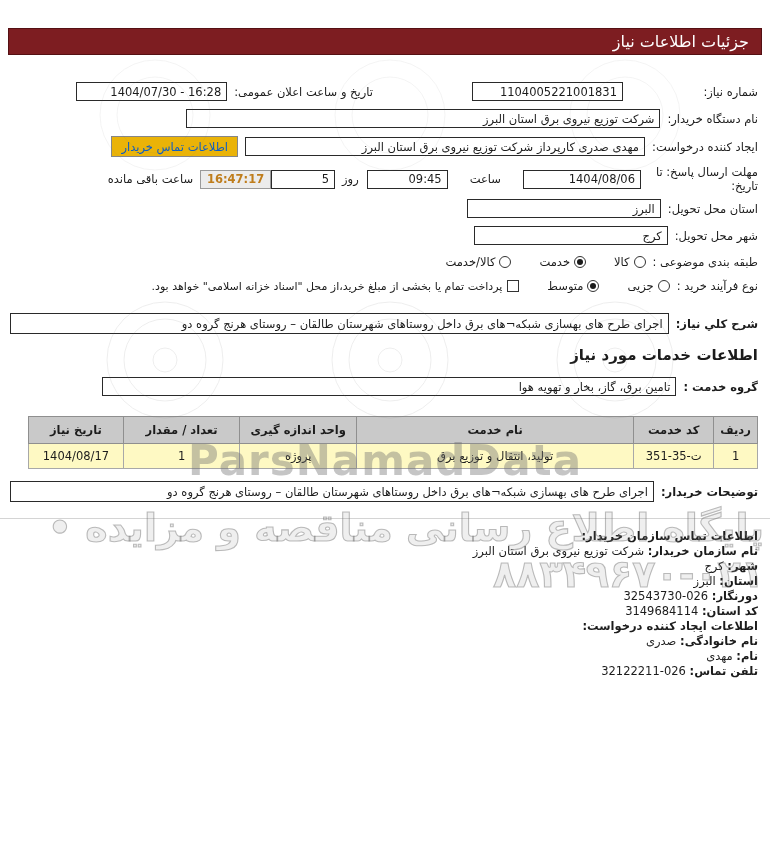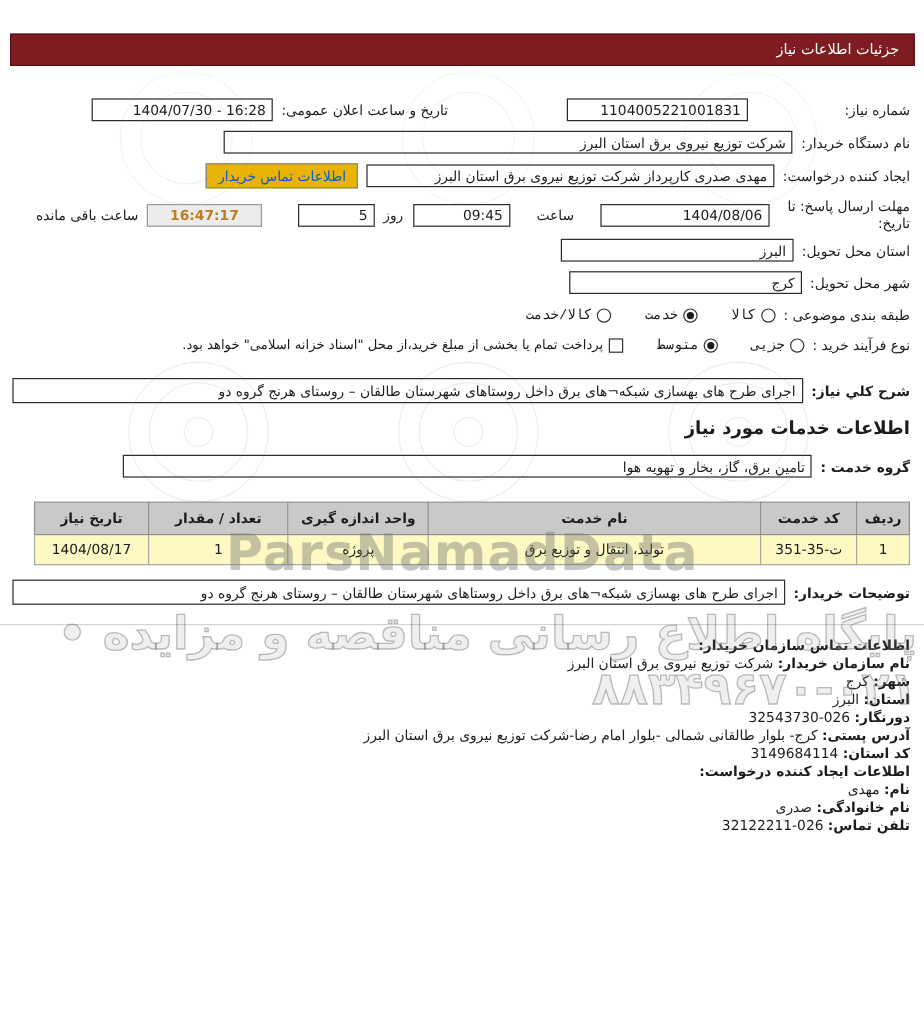--- a/index.html
+++ b/index.html
@@ -9,57 +9,57 @@
     background:#ffffff; color:#1c1c1c;
     font-family:"DejaVu Sans", sans-serif; font-size:11.5px;
     direction:rtl;
   }
 
   
   .titlebar {
     position:relative; z-index:2;
     margin:28px 8px 0 8px; height:27px; line-height:25px;
     background:#7d1d21; border:1px solid #551013;
-    color:#ffffff; padding:0 12px; font-size:12px;
+    color:#ffffff; padding:0 12px; font-size:16px;
   }
 
   .form { position:relative; z-index:2; padding:27px 12px 0 10px; }
   .row { display:flex; align-items:center; margin-bottom:8px; }
   .lbl { margin-left:7px; white-space:nowrap; }
   .b { font-weight:bold; }
 
   .box {
     border:1px solid #2a2a2a; background:#fff; min-height:19px;
     padding:1px 5px; display:flex; align-items:center;
     overflow:hidden; white-space:nowrap;
   }
   .num { direction:ltr; justify-content:flex-end; }
   .w150 { width:151px; }
-  .w140 { width:141px; }
+  .w140 { width:118px; }
   .w80  { width:81px; }
   .w64  { width:64px; }
   .w194 { width:194px; }
-  .w408 { width:340px; }
+  .w408 { width:400px; }
   .w474 { width:474px; }
   .flex1 { flex:1; }
   .lbl-fixed130 { width:128px; }
   .spacer99 { width:99px; }
   .lbl-wrap { width:110px; white-space:normal; line-height:14px; }
   .ms22 { margin-left:22px; }
   .timer {
-    width:96px; margin-right:30px; background:#ececec; border:1px solid #9a9a9a;
+    width:71px; background:#ececec; border:1px solid #9a9a9a;
     color:#bf7d1c; font-weight:bold; direction:ltr; justify-content:center;
   }
   .linkbox {
     margin-right:7px; height:21px; padding:1px 9px; display:flex; align-items:center;
     border:1px solid #868686; background:#eab308; color:#0b5cc7; cursor:pointer; white-space:nowrap;
   }
 
   .opt { display:flex; align-items:center; margin-left:28px; }
-  .opt .olabel { margin-right:4px;font-family:Liberation Mono, monospace; }
+  .opt .olabel { margin-right:4px; }
   .radio {
     width:12px; height:12px; border:1px solid #333; border-radius:50%;
     background:#fff; display:inline-flex; align-items:center; justify-content:center; flex:none;
   }
   .radio.checked::after { content:""; width:6px; height:6px; border-radius:50%; background:#1a1a1a; }
   .checkbox { width:12px; height:12px; border:1px solid #333; background:#fff; flex:none; }
   .treasury-text { margin-right:5px; white-space:nowrap; font-size:11px; }
 
   .desc-row { margin-top:20px; margin-bottom:12px; }
   .desc-box { min-height:21px; }
@@ -225,27 +225,26 @@
 
 <div class="divider"></div>
 
 <div class="contact">
   <div class="cline b">اطلاعات تماس سازمان خریدار:</div>
 
   <div class="cline"><b>نام سازمان خریدار:</b> <span>شرکت توزیع نیروی برق استان البرز</span></div>
   <div class="cline"><b>شهر:</b> <span>کرج</span></div>
   <div class="cline"><b>استان:</b> <span>البرز</span></div>
   <div class="cline"><b>دورنگار:</b> <span>026-32543730</span></div>
-  <div class="cline"><b>آدرس پستی:</b> <span>کرج- بلوار طالقانی شمالی -بلوار امام رضا-شرکت توزیع نیروی برق استان البرز</span></div>
   <div class="cline"><b>کد استان:</b> <span>3149684114</span></div>
 
   <div class="cline b">اطلاعات ایجاد کننده درخواست:</div>
 
+  <div class="cline"><b>نام خانوادگی:</b> <span>صدری</span></div>
   <div class="cline"><b>نام:</b> <span>مهدی</span></div>
-  <div class="cline"><b>نام خانوادگی:</b> <span>صدری</span></div>
   <div class="cline"><b>تلفن تماس:</b> <span>026-32122211</span></div>
 </div>
 
 <div class="wm">
   <svg width="770" height="845">
     <g fill="none" stroke="#666" opacity="0.07">
       <circle cx="155" cy="115" r="55"></circle>
         <circle cx="155" cy="115" r="38"></circle>
       <circle cx="390" cy="115" r="55"></circle>
         <circle cx="390" cy="115" r="38"></circle>

